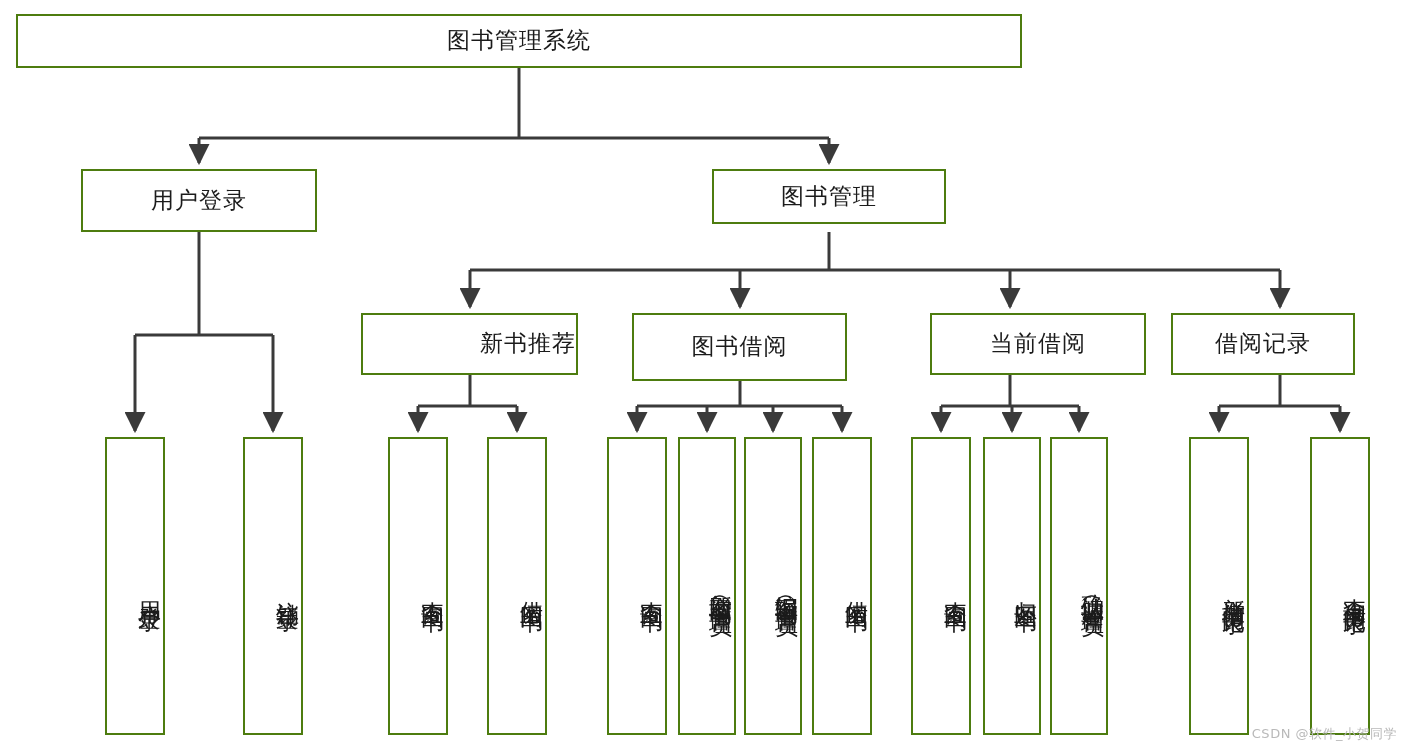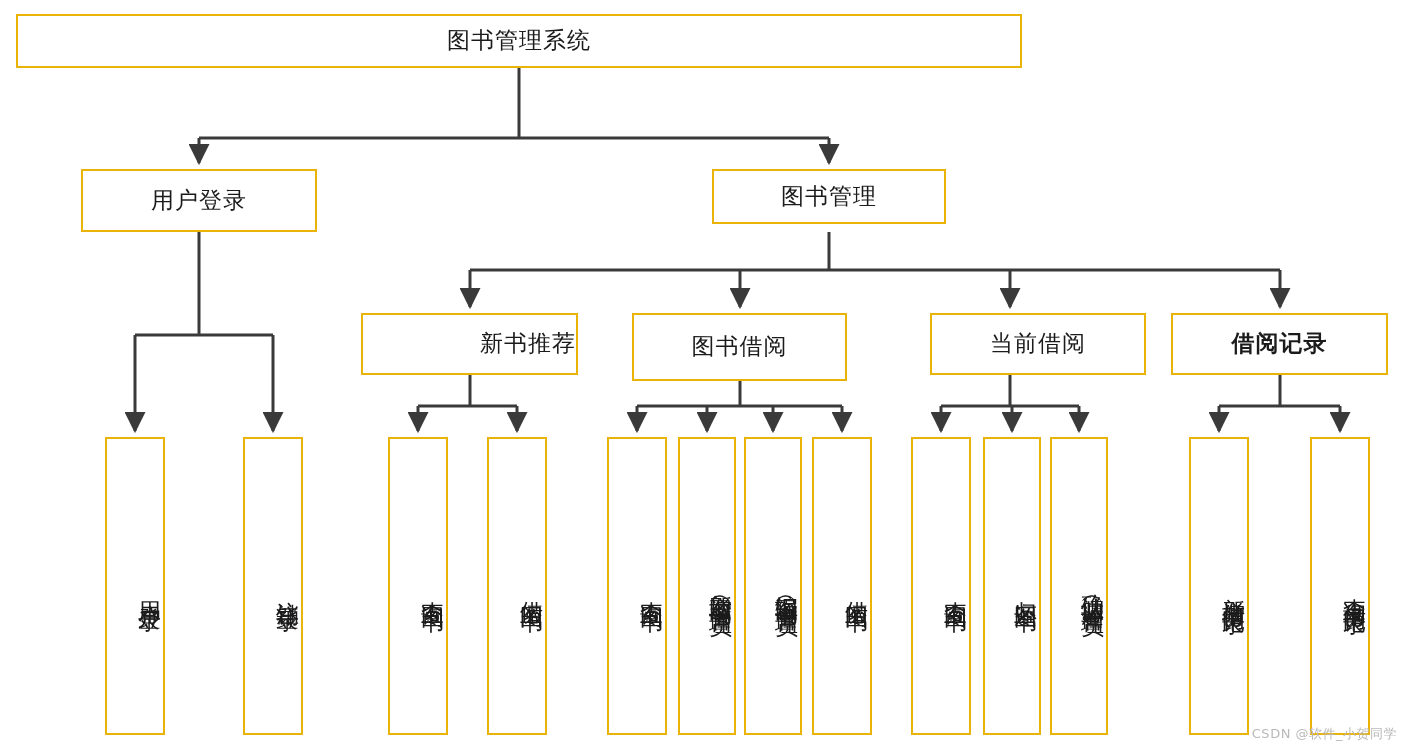--- a/index.html
+++ b/index.html
@@ -21,21 +21,21 @@
     position: absolute;
     left: 0;
     top: 0;
     width: 1405px;
     height: 747px;
     pointer-events: none;
   }
   .node {
     position: absolute;
     box-sizing: border-box;
-    border: 2px solid #eab308;
+    border: 2px solid #4d7c0f;
     background: #ffffff;
     display: flex;
     align-items: center;
     justify-content: center;
     color: #1b1b1b;
   }
   .node.horiz {
     font-size: 23px;
     letter-spacing: 1px;
     line-height: 1.2;
@@ -135,21 +135,21 @@
 
   <div class="node horiz" style="left:361px;top:313px;width:217px;height:62px;justify-content:flex-end;">
     <span>新书推荐</span>
   </div>
   <div class="node horiz" style="left:632px;top:313px;width:215px;height:68px;">
     <span>图书借阅</span>
   </div>
   <div class="node horiz" style="left:902px;top:313px;width:216px;height:62px;margin-left:28px;">
     <span>当前借阅</span>
   </div>
-  <div class="node horiz" style="left:1171px;top:313px;width:217px;height:62px;font-weight:bold;">
+  <div class="node horiz" style="left:1171px;top:313px;width:184px;height:62px;">
     <span>借阅记录</span>
   </div>
 
   <div class="node vert" style="left:105px;top:437px;width:60px;height:298px;">
     <span class="vlabel">用户登录</span>
   </div>
   <div class="node vert" style="left:243px;top:437px;width:60px;height:298px;">
     <span class="vlabel">注销登录</span>
   </div>
   <div class="node vert" style="left:388px;top:437px;width:60px;height:298px;">

